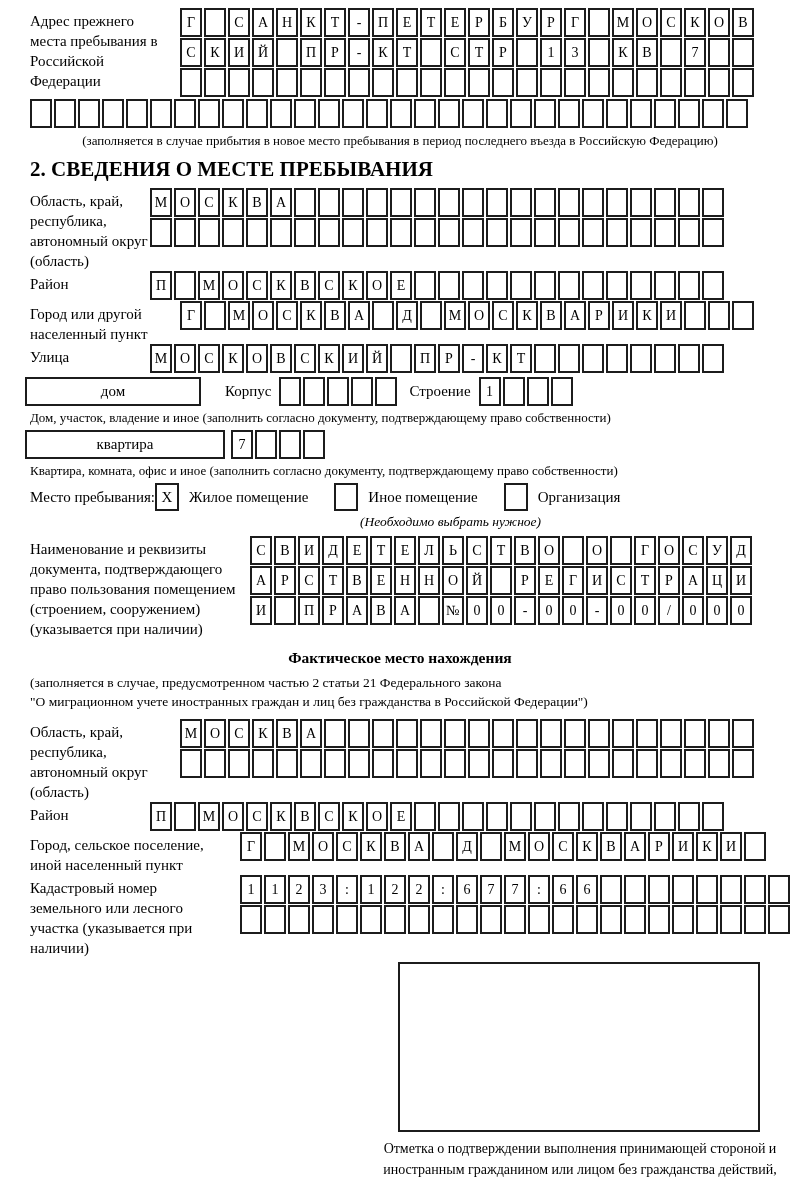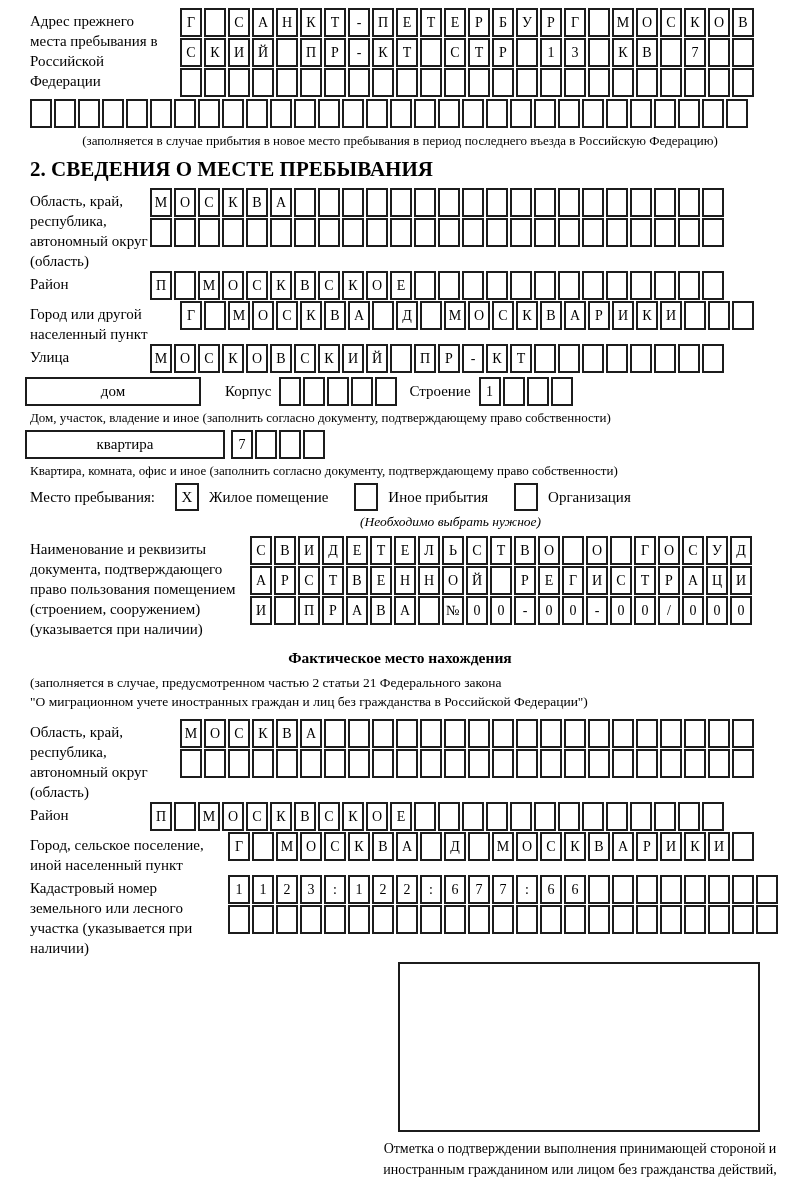--- a/index.html
+++ b/index.html
@@ -5,36 +5,36 @@
   html,body{margin:0;padding:0;background:#fff;}
   body{width:800px;min-height:1180px;font-family:"Liberation Serif",serif;color:#000;}
   .page{padding:8px 30px 20px 30px;position:relative;}
   .header-note{text-align:right;font-size:15px;padding-right:28px;margin-top:14px;margin-bottom:16px;}
   .frow{display:flex;align-items:flex-start;}
   .flabel{font-size:15px;line-height:20px;padding-top:3px;flex:0 0 auto;}
   .w130{width:130px;margin-right:20px;}
   .w120{width:120px;margin-right:0px;}
   .w150{width:150px;margin-right:0px;}
   .w210{width:210px;margin-right:10px;}
-  .w198{width:198px;margin-right:0px;}
+  .w198{width:198px;margin-right:12px;}
   .rows{flex:1 1 auto;}
   .boxrow{height:29px;margin-bottom:1px;white-space:nowrap;}
   .cell{display:inline-block;width:18px;height:25px;border:2px solid #1c1c1c;margin-right:2px;
         text-align:center;font-size:14px;line-height:25px;vertical-align:top;background:#fff;}
   .fullrow{margin-top:1px;}
   .note{font-size:13px;line-height:17px;margin:2px 0 4px 0;}
   .note.center{text-align:center;margin-top:4px;}
   .sect-title{font-size:21px;font-weight:bold;margin:8px 0 6px 0;}
   .labelbox{border:2px solid #1c1c1c;height:25px;line-height:25px;text-align:center;font-size:15px;flex:0 0 auto;}
   .lb-dom{width:172px;margin-right:14px;}
   .lb-kv{width:196px;margin-right:6px;}
   .inline-label{font-size:15px;line-height:29px;padding:0 8px 0 10px;flex:0 0 auto;}
   .dom-row,.kv-row{margin-top:3px;margin-bottom:2px;margin-left:-5px;}
   .mesto-row{margin-top:4px;align-items:center;}
-  .mesto-label{font-size:15px;margin-right:20px;}
+  .mesto-label{font-size:15px;margin-right:0;}
   .checkbox{display:inline-block;width:20px;height:24px;border:2px solid #1c1c1c;text-align:center;
             font-size:15px;line-height:24px;vertical-align:middle;flex:0 0 auto;}
   .opt-label{font-size:15px;margin:0 26px 0 10px;}
   .mesto-note{font-size:13.5px;margin:3px 0 6px 330px;font-style:italic;}
   .fact-title{font-size:15.5px;font-weight:bold;text-align:center;margin:10px 0 6px 0;}
   .fact-note{font-size:13.5px;line-height:19px;}
   .fact-note.last{margin-bottom:8px;}
   .stamp-wrap{margin-top:4px;}
   .stamp-box{margin-left:368px;width:358px;height:166px;border:2px solid #1c1c1c;}
   .stamp-note{margin-left:350px;width:400px;text-align:center;font-size:14px;line-height:21px;margin-top:6px;}
@@ -100,21 +100,21 @@
     <div class="labelbox lb-kv">квартира</div>
     <div class="boxrow"><span class="cell">7</span><span class="cell"></span><span class="cell"></span><span class="cell"></span></div>
   </div>
   <div class="note">Квартира, комната, офис и иное (заполнить согласно документу, подтверждающему право собственности)</div>
 
   <div class="frow mesto-row">
     <span class="mesto-label">Место пребывания:</span>
     <span class="checkbox">X</span>
     <span class="opt-label">Жилое помещение</span>
     <span class="checkbox"></span>
-    <span class="opt-label">Иное прибытия</span>
+    <span class="opt-label">Иное помещение</span>
     <span class="checkbox"></span>
     <span class="opt-label">Организация</span>
   </div>
   <div class="mesto-note">(Необходимо выбрать нужное)</div>
 
   <div class="frow">
     <div class="flabel w210">Наименование и реквизиты документа, подтверждающего право пользования помещением (строением, сооружением) (указывается при наличии)</div>
     <div class="rows">
       <div class="boxrow"><span class="cell">С</span><span class="cell">В</span><span class="cell">И</span><span class="cell">Д</span><span class="cell">Е</span><span class="cell">Т</span><span class="cell">Е</span><span class="cell">Л</span><span class="cell">Ь</span><span class="cell">С</span><span class="cell">Т</span><span class="cell">В</span><span class="cell">О</span><span class="cell"></span><span class="cell">О</span><span class="cell"></span><span class="cell">Г</span><span class="cell">О</span><span class="cell">С</span><span class="cell">У</span><span class="cell">Д</span></div>
       <div class="boxrow"><span class="cell">А</span><span class="cell">Р</span><span class="cell">С</span><span class="cell">Т</span><span class="cell">В</span><span class="cell">Е</span><span class="cell">Н</span><span class="cell">Н</span><span class="cell">О</span><span class="cell">Й</span><span class="cell"></span><span class="cell">Р</span><span class="cell">Е</span><span class="cell">Г</span><span class="cell">И</span><span class="cell">С</span><span class="cell">Т</span><span class="cell">Р</span><span class="cell">А</span><span class="cell">Ц</span><span class="cell">И</span></div>

